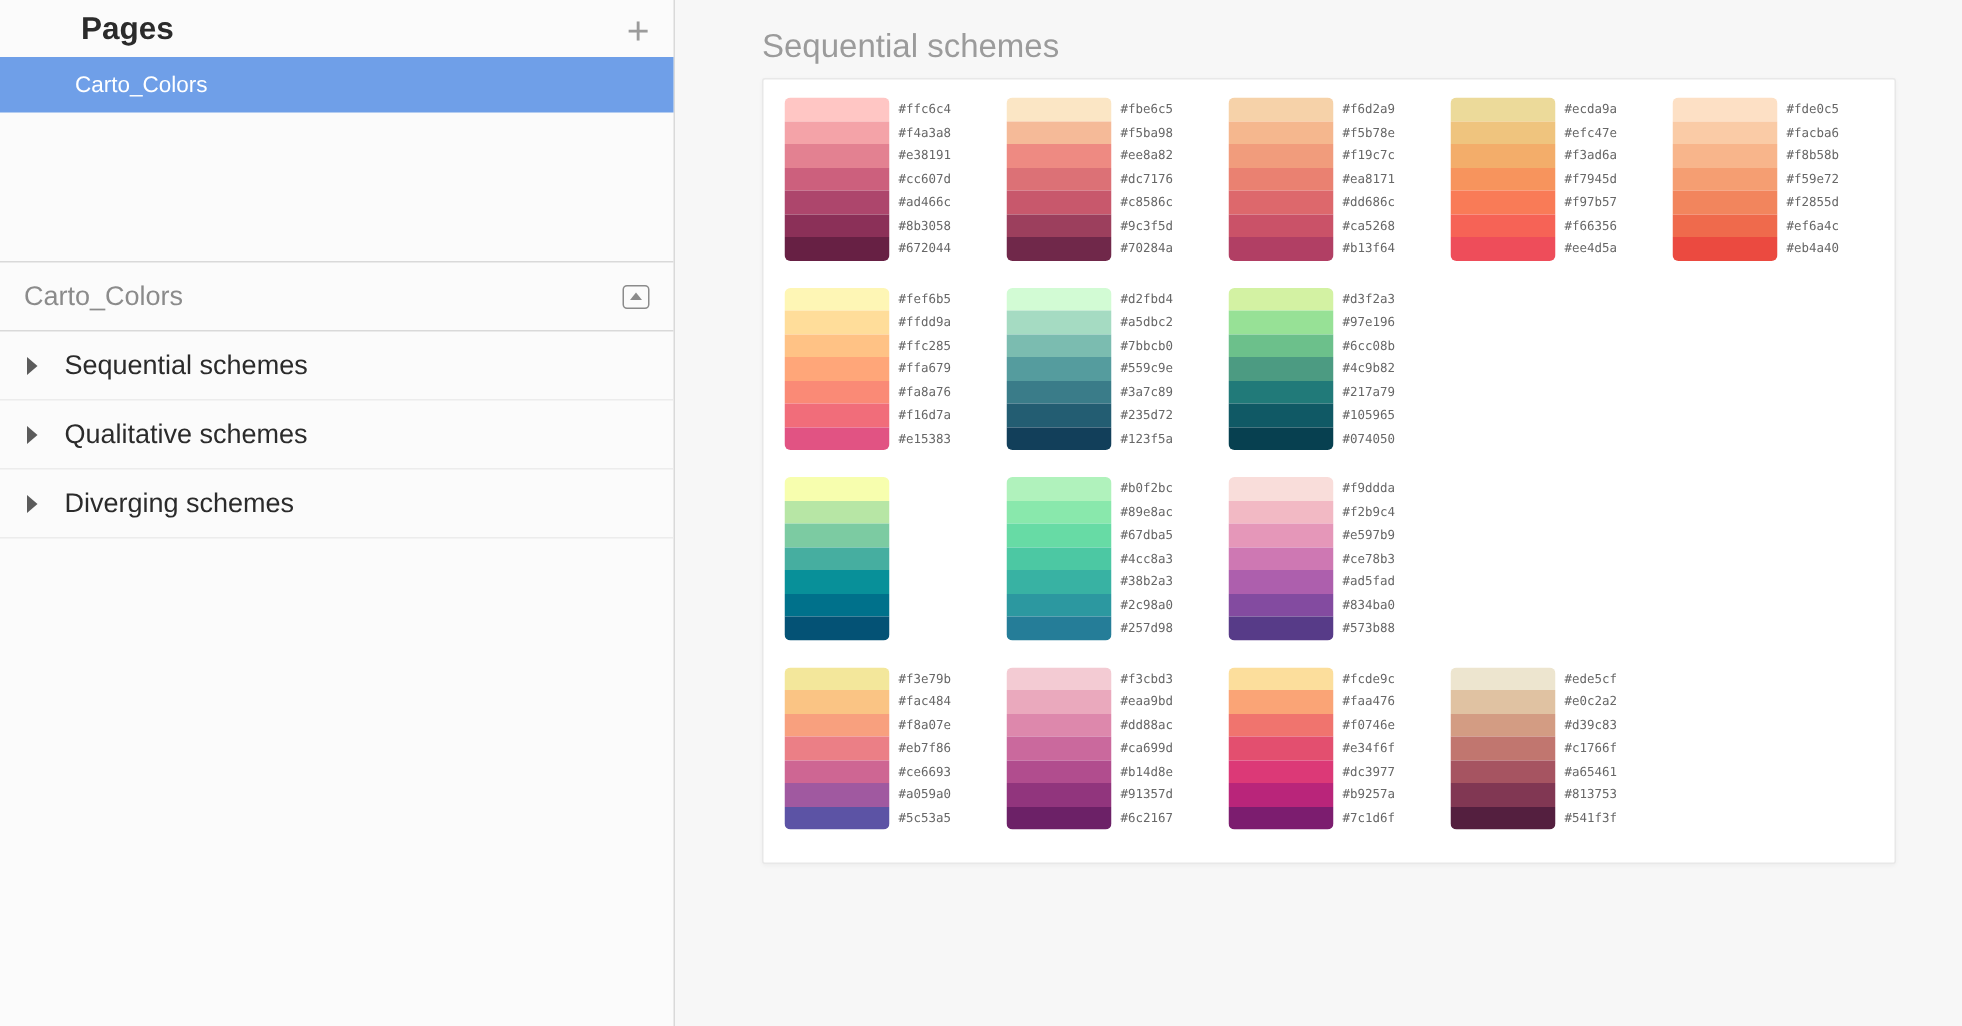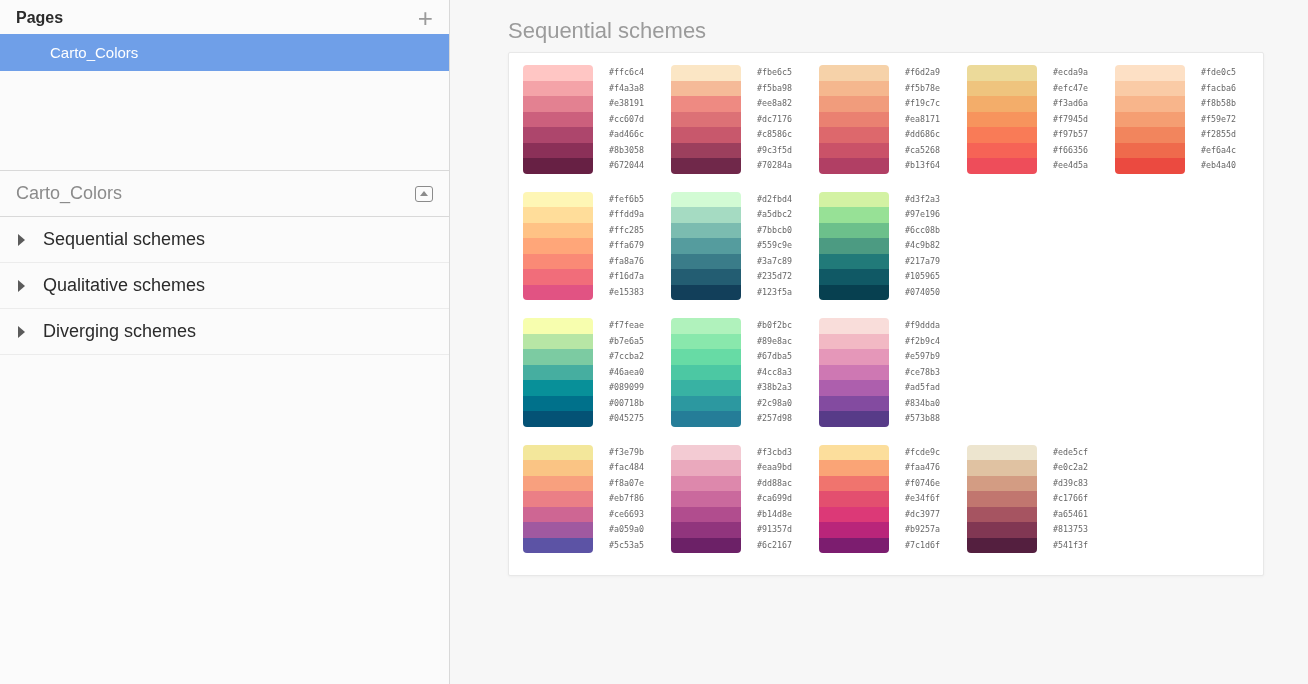--- a/index.html
+++ b/index.html
@@ -1,37 +1,37 @@
 <!DOCTYPE html>
 <html><head>
 <meta charset="utf-8">
 <style>
   * { box-sizing: border-box; margin: 0; padding: 0; font-family: -apple-system, BlinkMacSystemFont, "Segoe UI", Helvetica, Arial, sans-serif; }
   html, body { width: 1308px; height: 684px; overflow: hidden; background: #f4f4f4; }
   .app { display: flex; height: 100%; }
   .sidebar { width: 450px; background: #fbfbfb; border-right: 1px solid #d9d9d9; display: flex; flex-direction: column; }
   .pages-header { display: flex; align-items: center; justify-content: space-between; padding: 8px 16px 6px 16px; }
-  .pages-header h2 { font-size: 16px; font-weight: 600; color: #2b2b2b; }
+  .pages-header h2 { font-size: 21px; font-weight: 600; color: #2b2b2b; margin-left: 38px; }
   .plus { color: #9b9b9b; font-size: 26px; line-height: 20px; cursor: pointer; font-weight: 300; }
   .page-item { background: #6f9fe8; color: #fff; font-size: 15px; padding: 10px 16px 10px 50px; }
   .spacer { flex: 0 0 100px; border-bottom: 1px solid #d9d9d9; }
   .layers-header { display: flex; align-items: center; justify-content: space-between; padding: 12px 16px; border-bottom: 1px solid #d9d9d9; color: #8b8b8b; font-size: 18px; }
   .collapse-icon { width: 18px; height: 16px; border: 1px solid #8b8b8b; border-radius: 3px; position: relative; display:inline-flex; align-items:center; justify-content:center;}
   .collapse-icon::before { content:""; width:0; height:0; border-left:4px solid transparent; border-right:4px solid transparent; border-bottom:5px solid #8b8b8b; }
   .layer-item { display: flex; align-items: center; padding: 12px 16px 12px 18px; border-bottom: 1px solid #ececec; font-size: 18px; color: #2b2b2b; cursor: pointer; }
   .tri { width:0; height:0; border-top:6px solid transparent; border-bottom:6px solid transparent; border-left:7px solid #5b5b5b; margin-right: 18px; }
   .canvas { flex: 1; padding: 18px 0 0 58px; overflow: auto; background: #f7f7f7; }
   .section-title { font-size: 22px; color: #9b9b9b; font-weight: 400; margin-bottom: 8px; }
   .board { background: #fff; border-radius: 2px; border:1px solid #e8e8e8; box-shadow: 0 1px 3px rgba(0,0,0,0.04); padding: 12px 10px 22px 14px; width: 756px; }
   .row { display: flex; gap: 14px; margin-bottom: 18px; }
   .row:last-child { margin-bottom: 0; }
   .scheme { display: flex; width: 134px; }
   .swcol { width: 70px; border-radius: 4px; overflow: hidden; }
   .sw { height: 15.5px; }
-  .hexcol { padding-left: 16px; display: flex; flex-direction: column; justify-content: flex-start; }
+  .hexcol { padding-left: 6px; display: flex; flex-direction: column; justify-content: flex-start; }
   .hex { font-size: 8.3px; line-height: 15.5px; color: #676767; font-family: ui-monospace, Menlo, monospace; white-space: nowrap; }
 </style>
 </head>
 <body>
 
 <div class="app">
   <div class="sidebar">
     <div class="pages-header">
       <h2>Pages</h2>
       <span class="plus">+</span>
@@ -227,29 +227,20 @@
           <div class="scheme">
             <div class="swcol">
               <div class="sw" style="background: rgb(247, 254, 174);"></div>
               <div class="sw" style="background: rgb(183, 230, 165);"></div>
               <div class="sw" style="background: rgb(124, 203, 162);"></div>
               <div class="sw" style="background: rgb(70, 174, 160);"></div>
               <div class="sw" style="background: rgb(8, 144, 153);"></div>
               <div class="sw" style="background: rgb(0, 113, 139);"></div>
               <div class="sw" style="background: rgb(4, 82, 117);"></div>
             </div>
-            <div class="hexcol">
-              <div class="hex">#f7feae</div>
-              <div class="hex">#b7e6a5</div>
-              <div class="hex">#7ccba2</div>
-              <div class="hex">#46aea0</div>
-              <div class="hex">#089099</div>
-              <div class="hex">#00718b</div>
-              <div class="hex">#045275</div>
-            </div>
           </div>
           <div class="scheme">
             <div class="swcol">
               <div class="sw" style="background: rgb(176, 242, 188);"></div>
               <div class="sw" style="background: rgb(137, 232, 172);"></div>
               <div class="sw" style="background: rgb(103, 219, 165);"></div>
               <div class="sw" style="background: rgb(76, 200, 163);"></div>
               <div class="sw" style="background: rgb(56, 178, 163);"></div>
               <div class="sw" style="background: rgb(44, 152, 160);"></div>
               <div class="sw" style="background: rgb(37, 125, 152);"></div>

